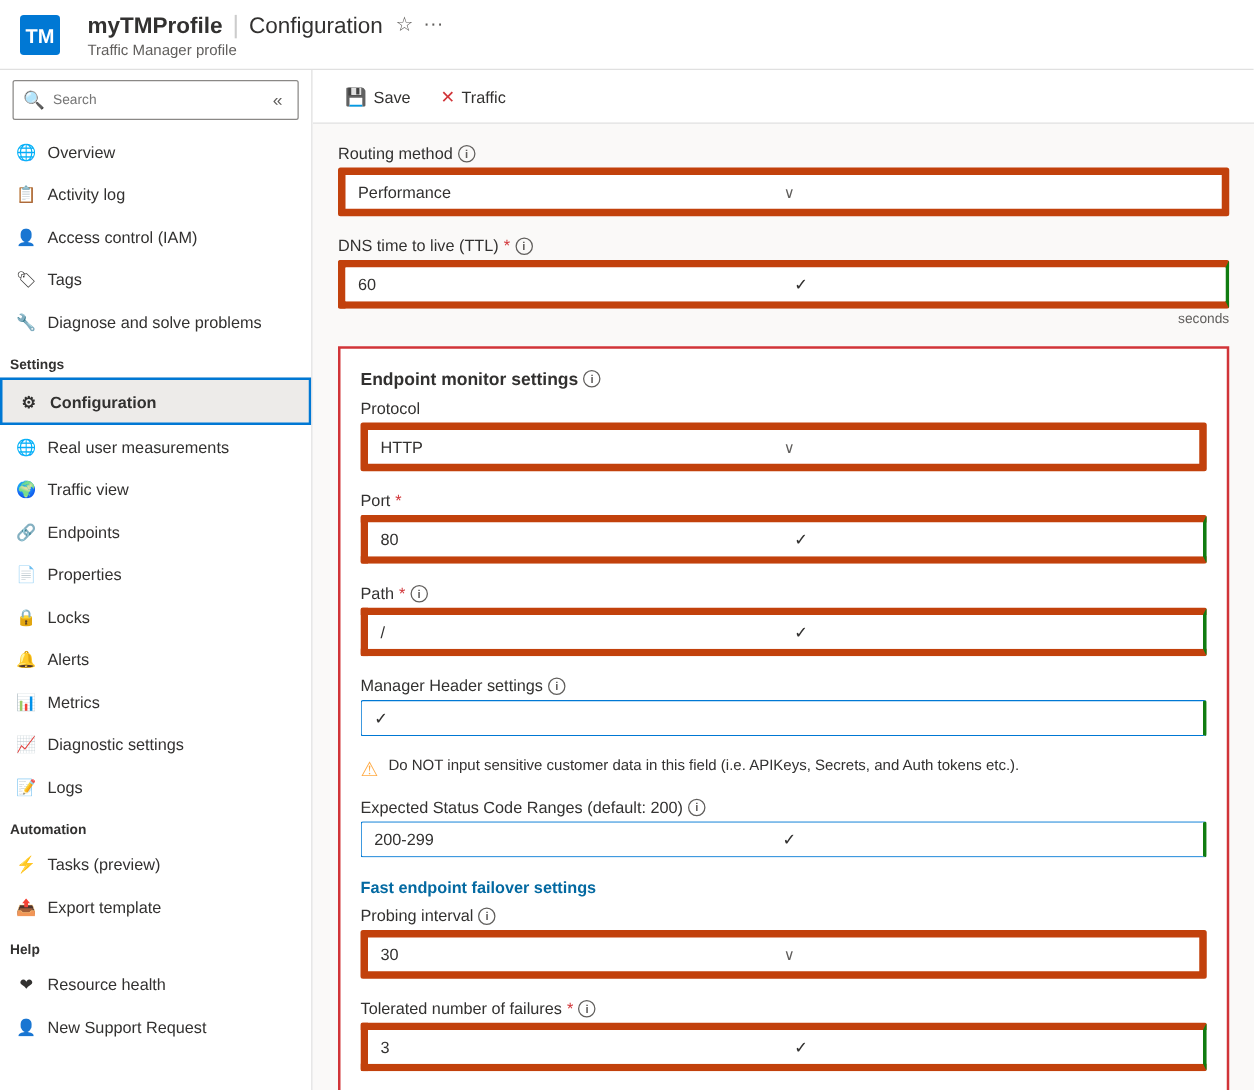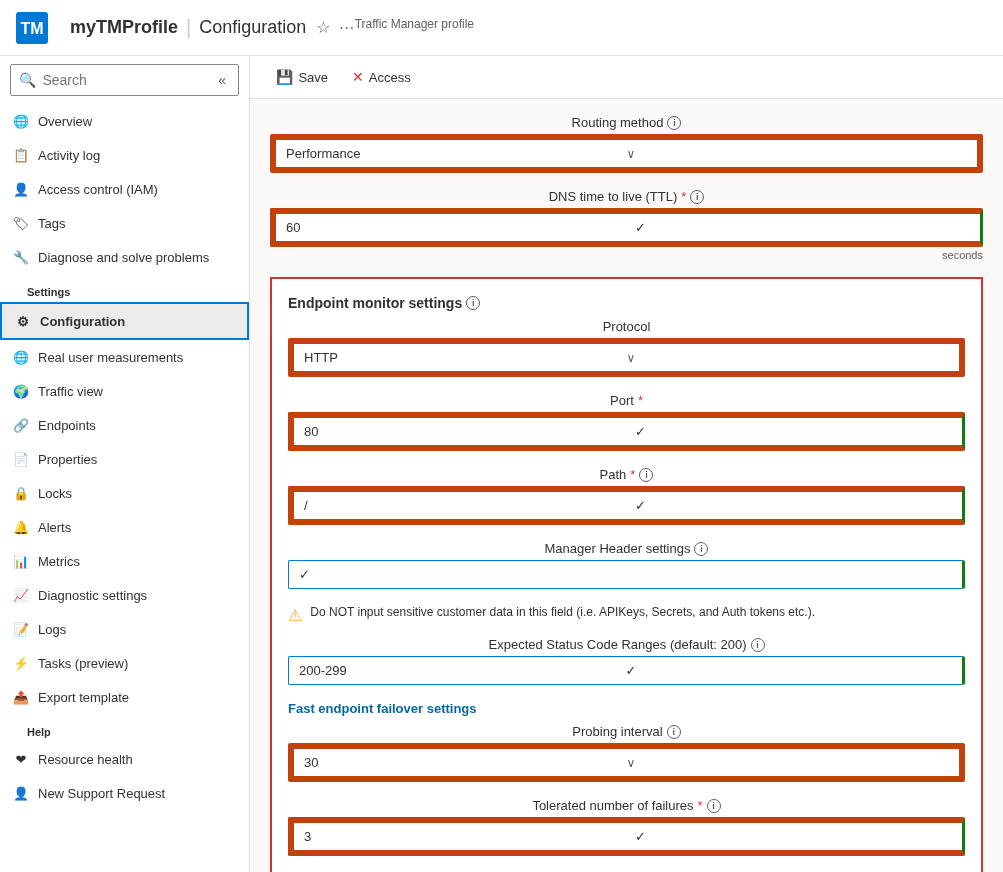--- a/index.html
+++ b/index.html
@@ -4,50 +4,50 @@
   <style>
     * { box-sizing: border-box; margin: 0; padding: 0; }
     body { font-family: 'Segoe UI', Arial, sans-serif; font-size: 13px; color: #333; background: #fff; display: flex; flex-direction: column; height: 872px; overflow: hidden; }
 
     
     .header { display: flex; align-items: center; padding: 8px 16px; border-bottom: 1px solid #e0e0e0; background: #fff; min-height: 56px; }
     .header-icon { width: 44px; height: 32px; margin-right: 10px; flex-shrink: 0; }
     .header-title { font-size: 18px; font-weight: 600; color: #323130; }
     .header-separator { color: #ccc; margin: 0 8px; font-weight: 300; font-size: 20px; }
     .header-subtitle { font-size: 18px; font-weight: 300; color: #323130; }
-    .header-title-group { display: flex; }
+    .header-title-group { display: flex; flex-direction: column; }
     .header-title-row { display: flex; align-items: center; }
     .header-star { color: #605e5c; margin-left: 10px; font-size: 16px; cursor: pointer; }
     .header-more { color: #605e5c; margin-left: 8px; font-size: 16px; cursor: pointer; }
 
     
     .layout { display: flex; flex: 1; overflow: hidden; }
 
     
     .sidebar { width: 250px; flex-shrink: 0; border-right: 1px solid #e0e0e0; overflow-y: auto; background: #fff; }
     .search-icon-wrap { color: #605e5c; margin-right: 6px; font-size: 14px; }
     .collapse-btn { margin-left: auto; color: #605e5c; font-size: 14px; cursor: pointer; padding: 2px 4px; }
 
     .sidebar-item { display: flex; align-items: center; padding: 8px 12px; cursor: pointer; color: #323130; font-size: 13px; }
     .sidebar-item.active { background: #edebe9; font-weight: 600; }
     .sidebar-icon { width: 18px; height: 18px; margin-right: 8px; flex-shrink: 0; display: flex; align-items: center; justify-content: center; }
-    .section-label { padding: 12px 27px 4px; font-size: 11px; font-weight: 600; color: #323130; text-transform: none; }
+    .section-label { padding: 12px 8px 4px; font-size: 11px; font-weight: 600; color: #323130; text-transform: none; }
 
     
     .main { flex: 1; overflow-y: auto; padding: 0; background: #faf9f8; }
     .toolbar { display: flex; align-items: center; padding: 8px 16px; background: #fff; border-bottom: 1px solid #e0e0e0; gap: 4px; }
     .toolbar-btn { display: flex; align-items: center; gap: 5px; padding: 5px 10px; border: none; background: transparent; cursor: pointer; font-size: 13px; color: #323130; border-radius: 2px; }
     .toolbar-btn .icon { font-size: 14px; }
     .toolbar-btn.save .icon { color: #0078d4; }
     .toolbar-btn.discard .icon { color: #d13438; }
 
     .content { padding: 16px 20px; }
 
     .field-group { margin-bottom: 16px; }
-    .field-label { font-size: 13px; color: #323130; margin-bottom: 4px; display: flex; align-items: center; gap: 4px; justify-content: center; }
+    .field-label { font-size: 13px; color: #323130; margin-bottom: 4px; display: flex; align-items: center; gap: 4px; }
     .field-label .required { color: #d13438; }
     .info-icon { display: inline-flex; align-items: center; justify-content: center; width: 14px; height: 14px; border-radius: 50%; border: 1px solid #605e5c; color: #605e5c; font-size: 9px; font-weight: bold; cursor: pointer; }
 
     .select-field { display: flex; align-items: center; border: 6px solid #c2410c; background: #fff; padding: 6px 10px; border-radius: 2px; cursor: pointer; }
     .select-field span { flex: 1; font-size: 13px; color: #323130; }
     .select-field .chevron { color: #605e5c; font-size: 12px; }
     .select-field.valid { border-right: 3px solid #107c10; gap: 14px; }
     .select-field.editing { border: 1px solid #0078d4; border-right: 3px solid #107c10; }
 
     .suffix-text { font-size: 11px; color: #605e5c; text-align: right; margin-top: 2px; }
@@ -86,21 +86,21 @@
     </div>
   </div>
 </div>
 
 <div class="layout">
 
   <div class="sidebar">
 
     <div style="display:flex;align-items:center;margin:8px 10px;border:1px solid #8a8886;border-radius:2px;padding:5px 8px;background:#fff;">
       <span class="search-icon-wrap">🔍</span>
-      <input type="text" style="border: none; outline: none; font-size: 14px; width: 100%; color: #ef4444;" placeholder="Search">
+      <input type="text" style="border: none; outline: none; font-size: 11px; width: 100%; color: #ef4444;" placeholder="Search">
       <span class="collapse-btn">«</span>
     </div>
 
     <div class="sidebar-item">
       <span class="sidebar-icon">🌐</span>
       <span>Overview</span>
     </div>
     <div class="sidebar-item">
       <span class="sidebar-icon">📋</span>
       <span>Activity log</span>
@@ -154,20 +154,21 @@
     </div>
     <div class="sidebar-item">
       <span class="sidebar-icon">📈</span>
       <span>Diagnostic settings</span>
     </div>
     <div class="sidebar-item">
       <span class="sidebar-icon">📝</span>
       <span>Logs</span>
     </div>
 
+    <div class="section-label">Automation</div>
     <div class="sidebar-item">
       <span class="sidebar-icon">⚡</span>
       <span>Tasks (preview)</span>
     </div>
     <div class="sidebar-item">
       <span class="sidebar-icon">📤</span>
       <span>Export template</span>
     </div>
 
     <div class="section-label">Help</div>
@@ -183,21 +184,21 @@
 
   <div class="main">
 
     <div class="toolbar">
       <button class="toolbar-btn save">
         <span class="icon">💾</span>
         <span>Save</span>
       </button>
       <button class="toolbar-btn discard">
         <span class="icon">✕</span>
-        <span>Access</span>
+        <span>Traffic</span>
       </button>
     </div>
 
     <div class="content">
 
       <div class="field-group">
         <div class="field-label">
           <span>Routing method</span>
           <span class="info-icon">i</span>
         </div>

